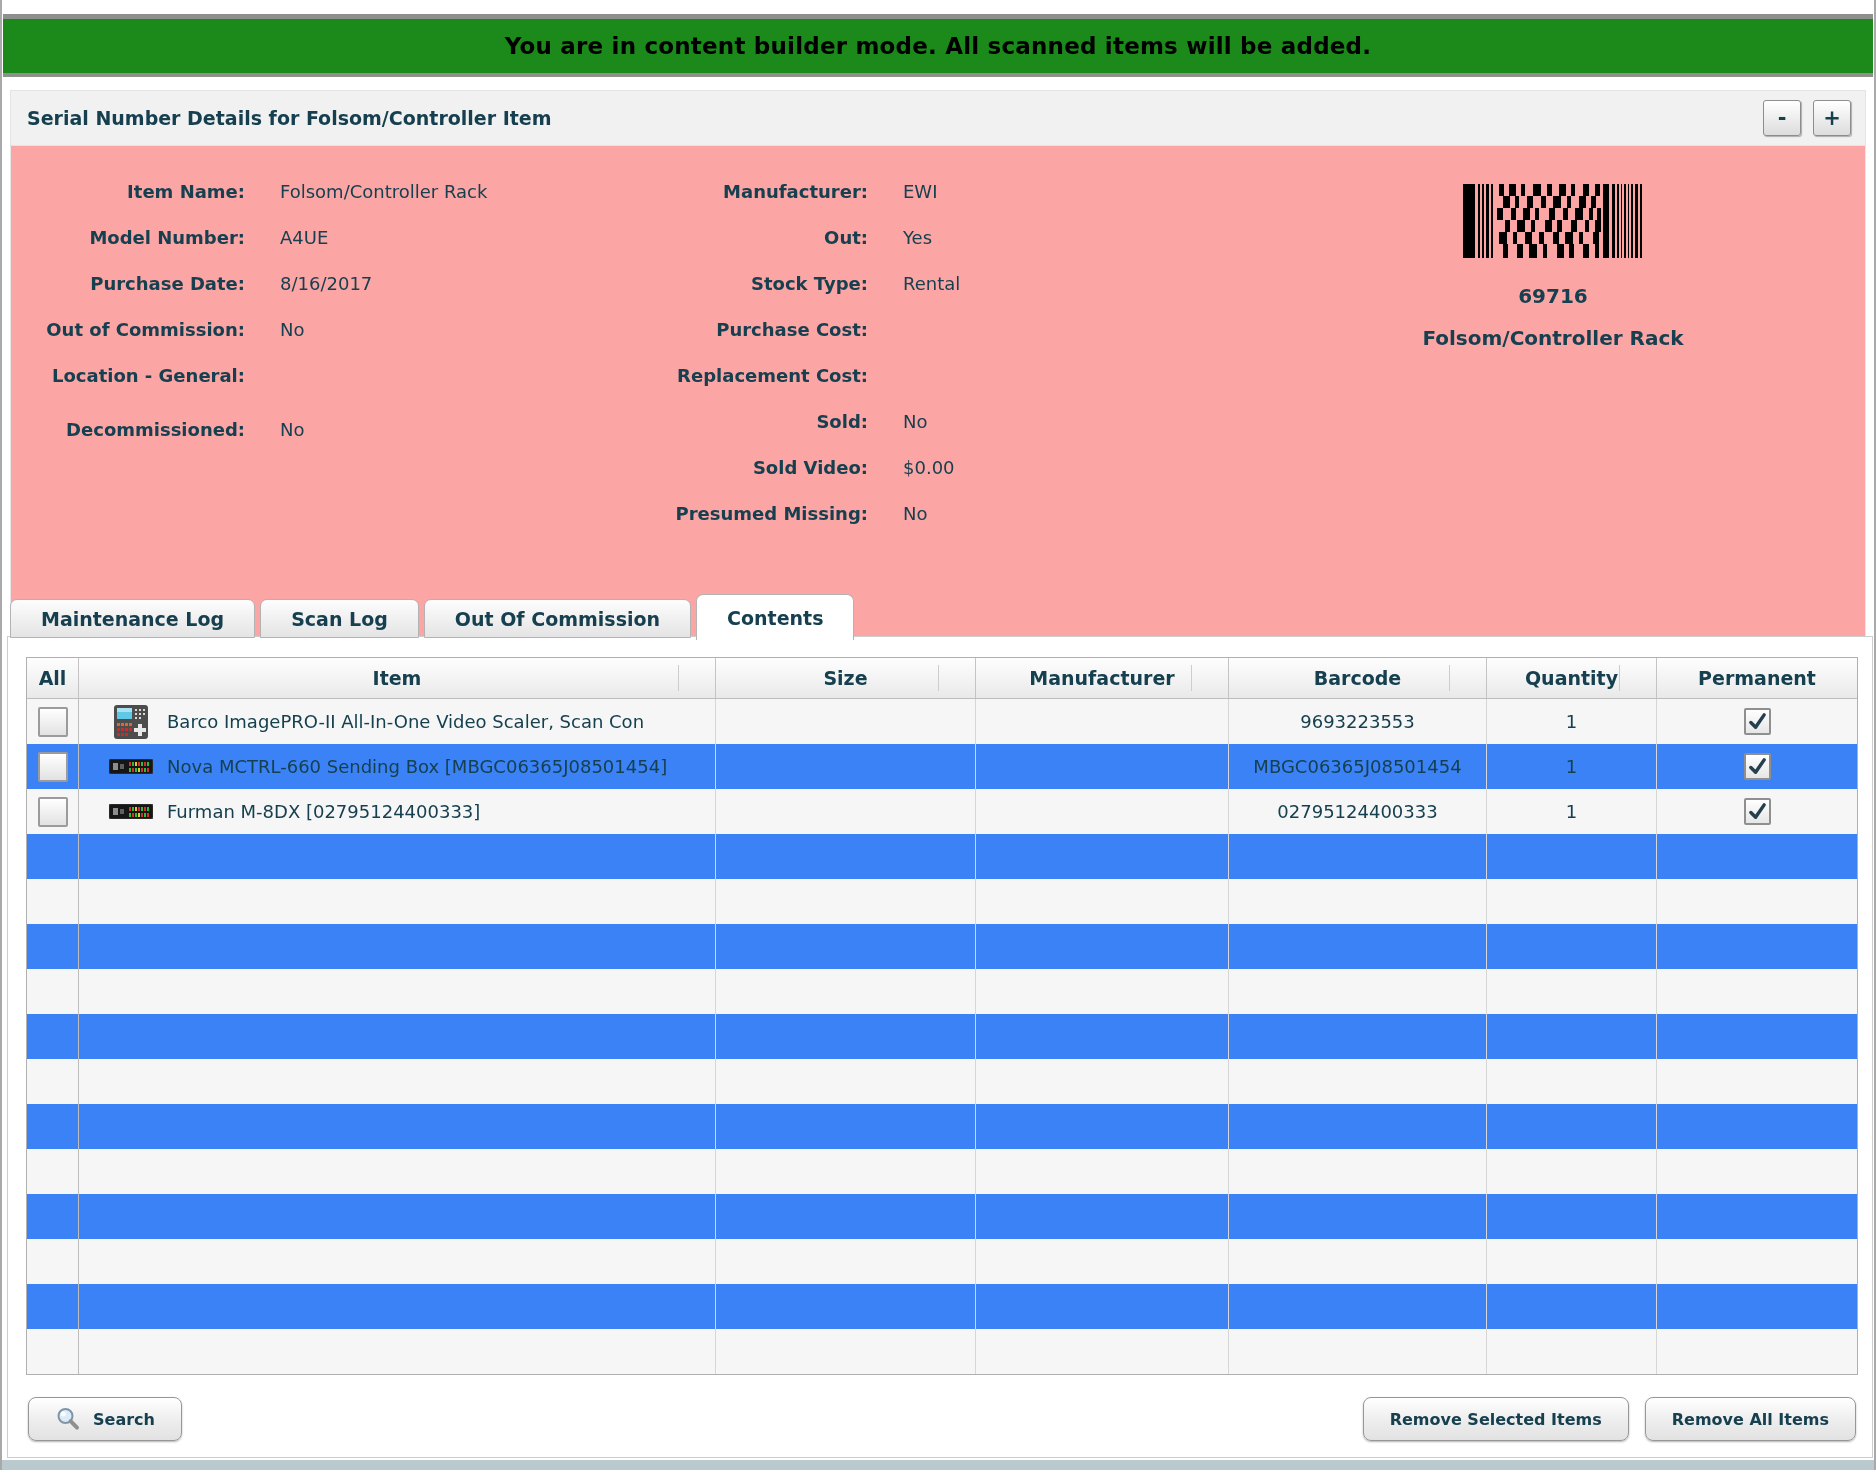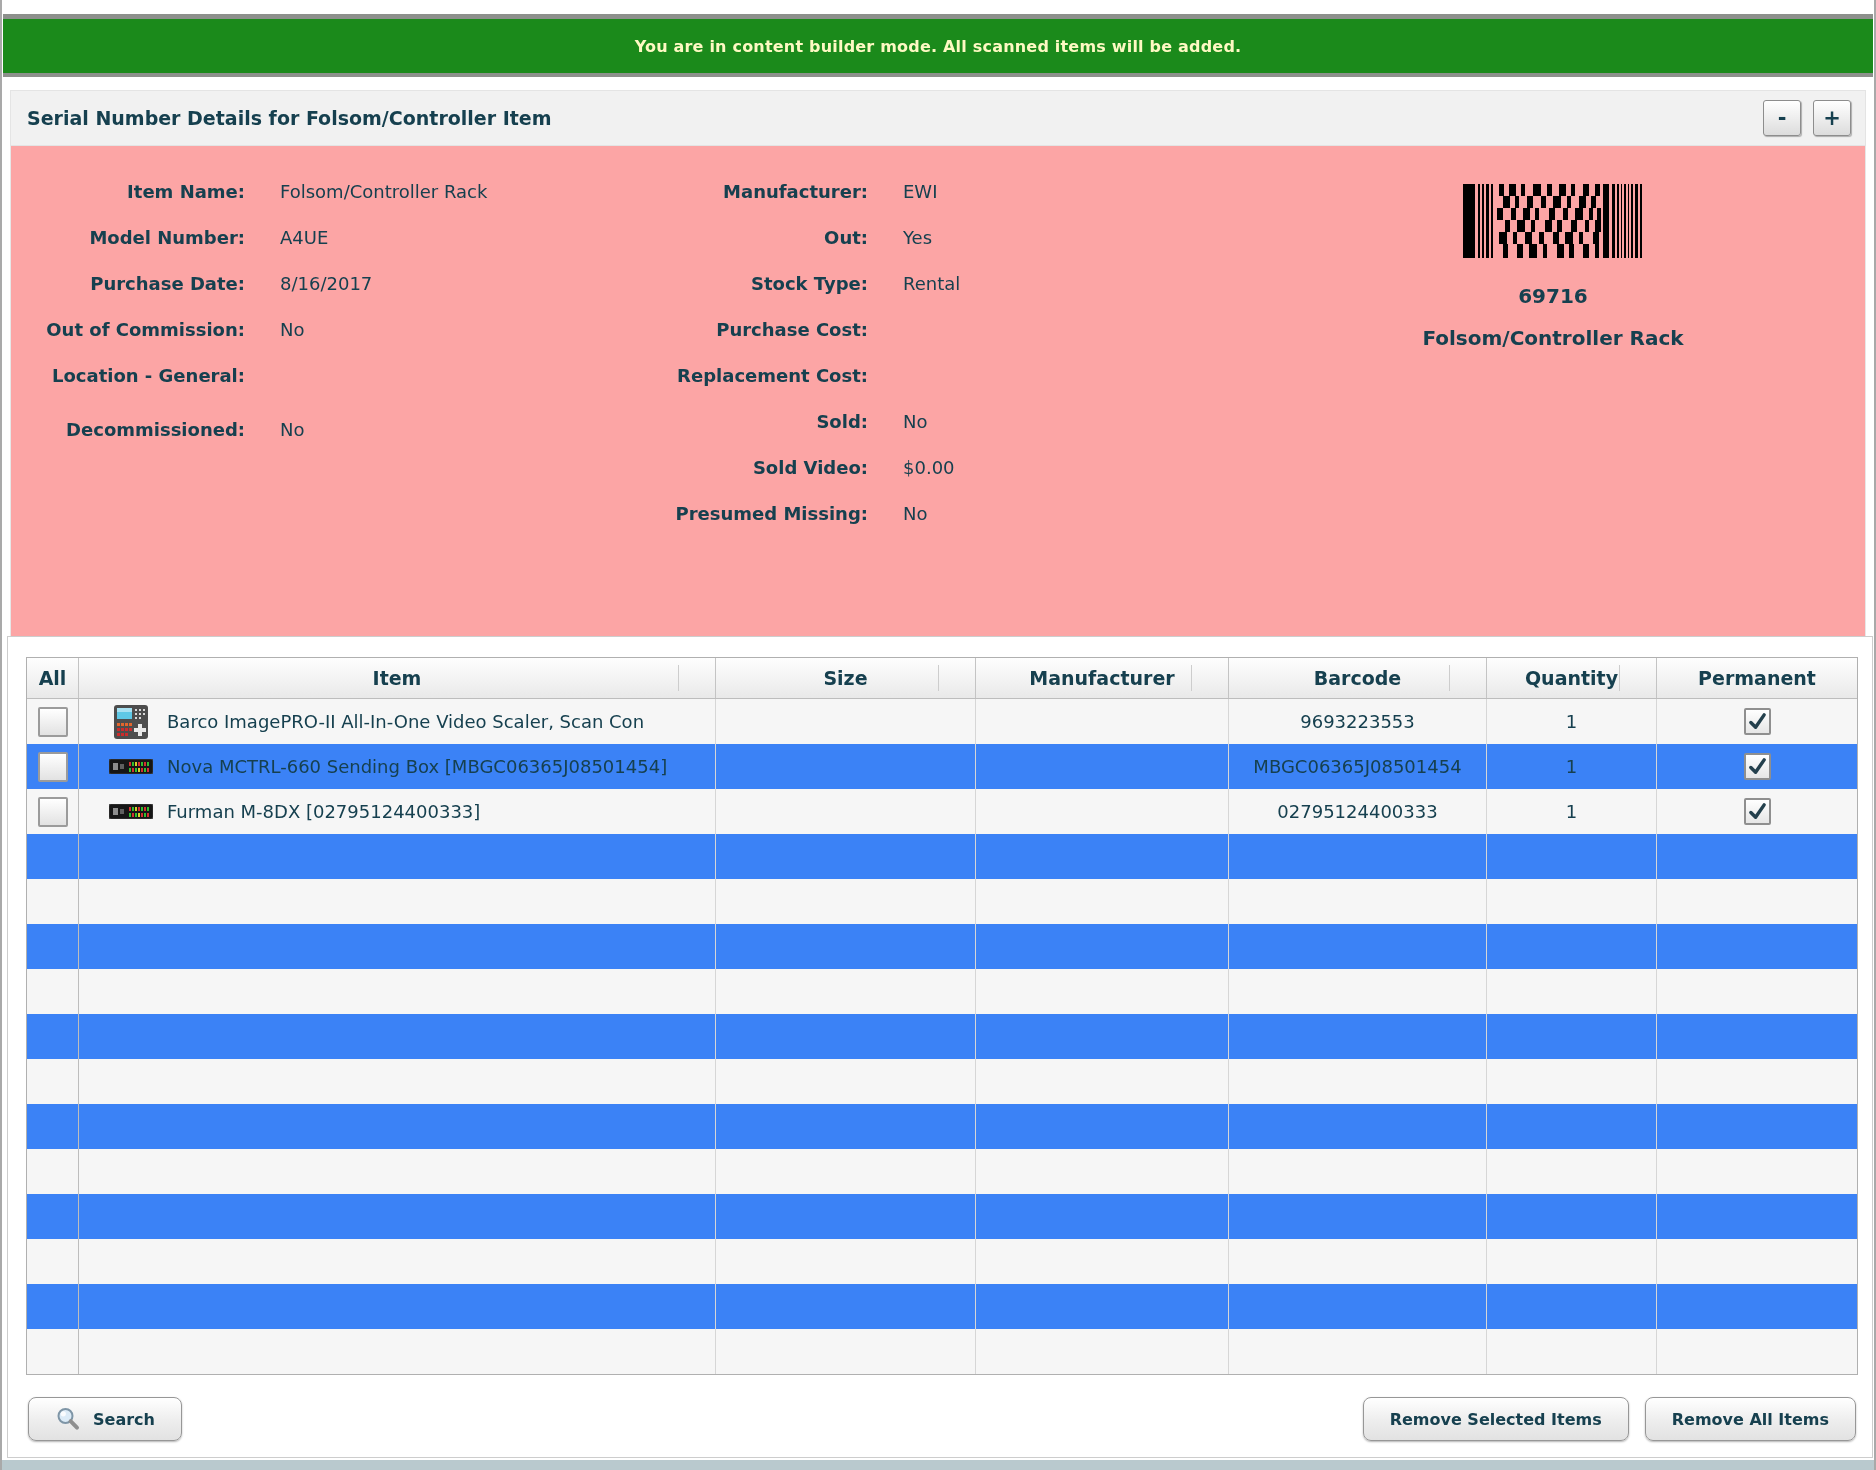--- a/index.html
+++ b/index.html
@@ -9,21 +9,21 @@
     background:#ffffff; color:#16404f;
     font-family:"DejaVu Sans","Liberation Sans",sans-serif;
     border-left:2px solid #a9a9a9; border-right:2px solid #a9a9a9;
   }
   
   .banner {
     position:absolute; top:14px; left:1px; right:1px; height:63px;
     background:#1b8a1b; border-top:5px solid #8d908c; border-bottom:4px solid #8d908c;
     display:flex; align-items:center; justify-content:center;
   }
-  .banner-text { color:#fef9c3; font-weight:bold; font-size:16px; letter-spacing:0.2px; }
+  .banner-text { color:#000000; font-weight:bold; font-size:23px; letter-spacing:0.2px; }
   
   .details-header {
     position:absolute; top:90px; left:8px; right:8px; height:56px;
     background:#f1f1f1; border:1px solid #e4e4e4;
   }
   .details-title {
     position:absolute; left:16px; top:50%; transform:translateY(-50%);
     font-weight:bold; font-size:19px;
   }
   .size-buttons { position:absolute; right:14px; top:9px; display:flex; gap:12px; }
@@ -258,20 +258,34 @@
           <rect x="94" y="60" width="7" height="14"></rect>
           <rect x="106" y="60" width="5" height="14"></rect>
           <rect x="120" y="60" width="6" height="14"></rect>
           <rect x="132" y="60" width="4" height="14"></rect>
       </svg>
       <div class="bc-num">69716</div>
       <div class="bc-name">Folsom/Controller Rack</div>
     </div>
   </div>
 
+  <div class="tabs">
+    <div class="tab">
+        <span>Maintenance Log</span>
+      </div>
+    <div class="tab">
+        <span>Scan Log</span>
+      </div>
+    <div class="tab">
+        <span>Out Of Commission</span>
+      </div>
+    <div class="tab active">
+        <span>Contents</span>
+      </div>
+  </div>
 
   <div class="content-panel">
     <div class="grid">
       <div class="g-row hdr">
         <div class="hc">All</div>
         <div class="hc with-handle">Item</div>
         <div class="hc with-handle">Size</div>
         <div class="hc with-handle">Manufacturer</div>
         <div class="hc with-handle">Barcode</div>
         <div class="hc with-handle">Quantity</div>

